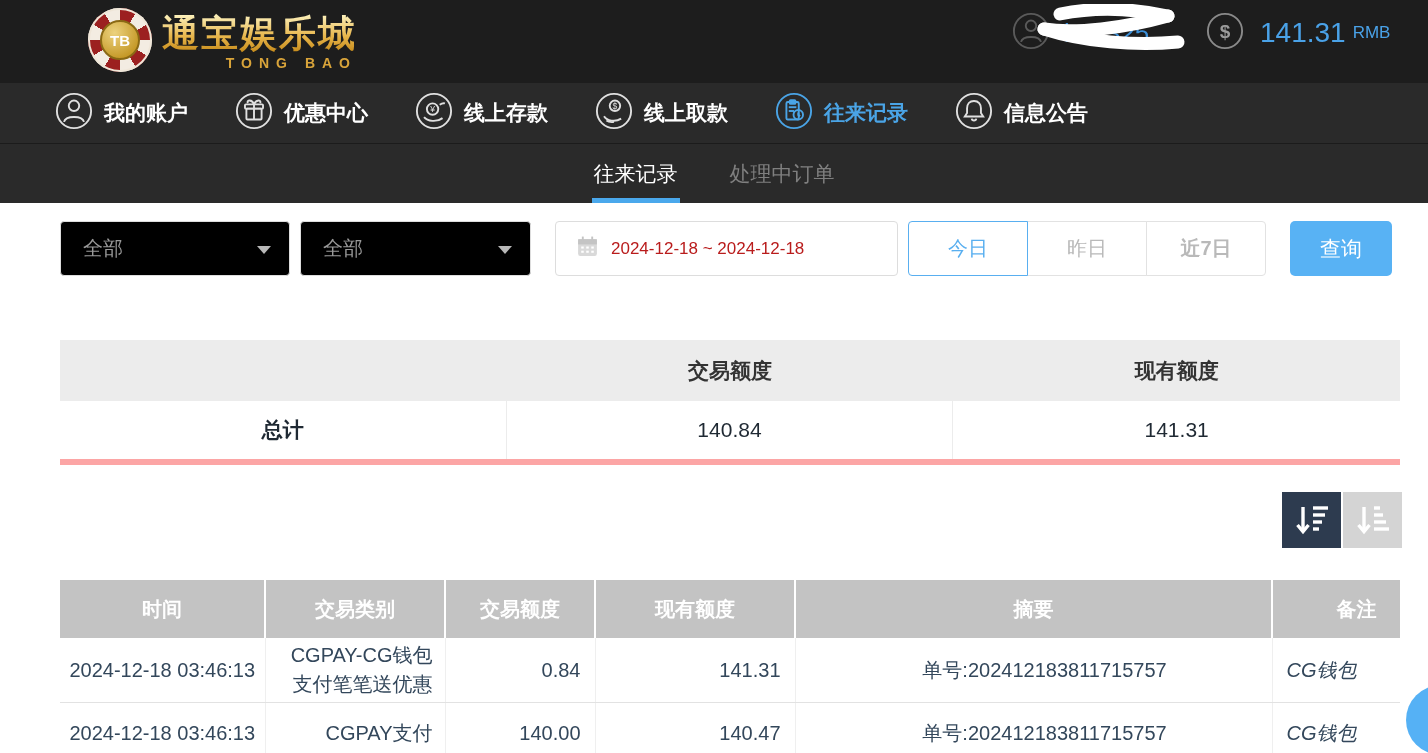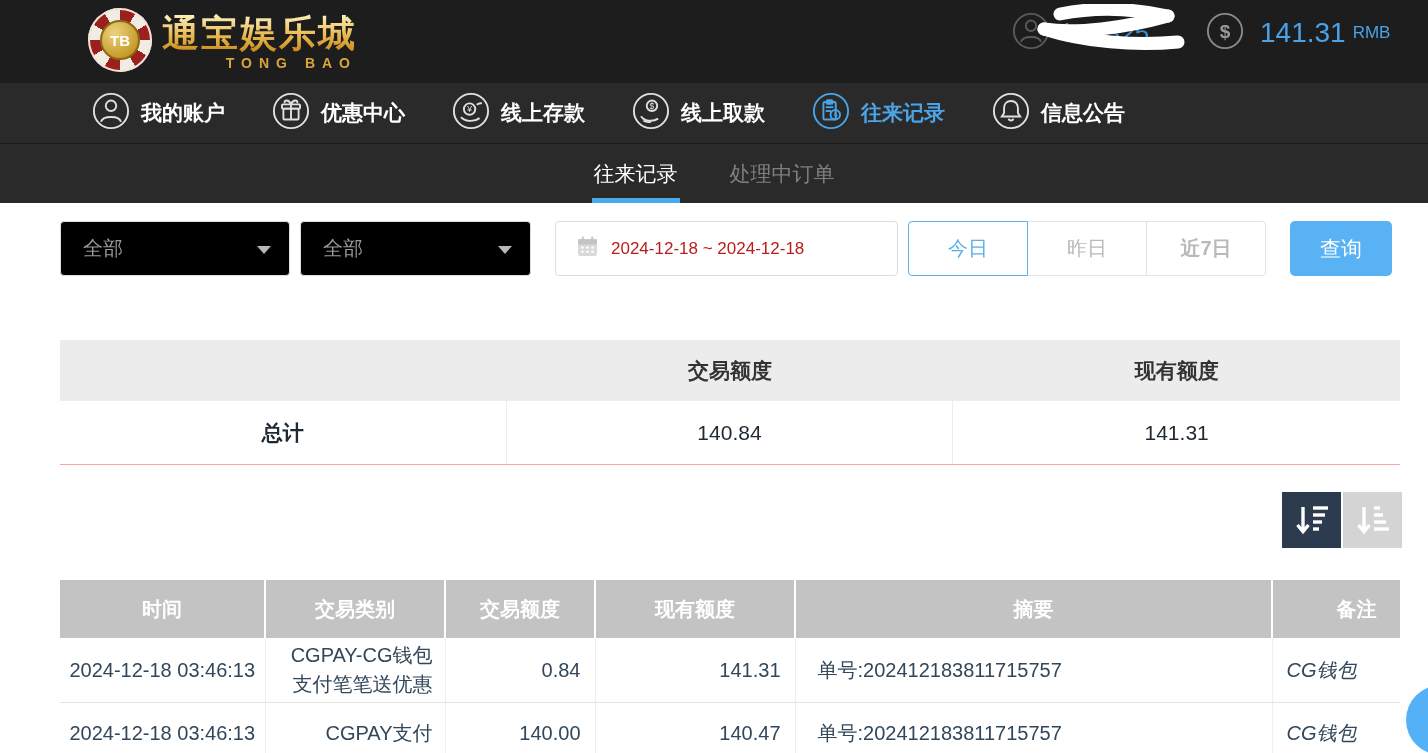--- a/index.html
+++ b/index.html
@@ -24,21 +24,21 @@
 
   .user-area { position:absolute; left:1012px; top:12px; display:flex; align-items:center; }
   .username { margin-left:14px; font-size:26px; color:#3b8fd8; }
   .scribble { position:absolute; left:18px; top:-8px; pointer-events:none; }
   .balance-area { position:absolute; left:1206px; top:12px; display:flex; align-items:center; }
   .balance-amt { margin-left:16px; font-size:28px; color:#4aa2e8; }
   .balance-cur { margin-left:7px; font-size:17px; color:#4aa2e8; }
 
   
   .navbar { position:absolute; left:0; top:83px; width:1428px; height:60px; background:#2a2a2a;
-            display:flex; align-items:center; padding-left:92px; }
+            display:flex; align-items:center; padding-left:55px; }
   .nav-item { display:flex; align-items:center; margin-right:47px; cursor:pointer; }
   .nav-item .nav-label { margin-left:11px; font-size:21px; font-weight:bold; color:#fff; }
   .nav-item.active .nav-label { color:#4aa4e6; }
 
   
   .subtabs { position:absolute; left:0; top:143px; width:1428px; height:60px; background:#2a2a2a;
              border-top:1px solid #1b1b1b; display:flex; align-items:center; justify-content:center; }
   .subtab { position:relative; height:100%; display:flex; align-items:center; padding:0 26px; font-size:21px; color:#7f7f7f; cursor:pointer; }
   .subtab.active { color:#fff; }
   .subtab.active .tab-underline { position:absolute; left:50%; transform:translateX(-50%);
@@ -60,21 +60,21 @@
   .quick-btn:last-child { border-radius:0 4px 4px 0;font-weight:bold; }
   .quick-btn.active { border:1px solid #59aff0; color:#59aff0; z-index:2; }
   .search-btn { position:absolute; left:1290px; top:18px; width:102px; height:55px; background:#58b2f4; border:none;
              border-radius:5px; color:#fff; font-size:21px; cursor:pointer; font-family:inherit; }
 
   
   .summary { position:absolute; left:60px; top:340px; width:1340px; }
   .summary-head { display:flex; height:61px; background:#ececec; }
   .summary-head > div { width:33.333%; display:flex; align-items:center; justify-content:center;
              font-size:21px; font-weight:bold; color:#333; }
-  .summary-body { display:flex; height:64px; background:#fff; border-bottom:1px solid #fca5a5; }
+  .summary-body { display:flex; height:64px; background:#fff; border-bottom:6px solid #fca5a5; }
   .summary-body > div { width:33.333%; display:flex; align-items:center; justify-content:center;
              font-size:21px; color:#1f2933; border-right:1px solid #ececec; }
   .summary-body > div:last-child { border-right:none; }
   .summary-body .sum-label { font-weight:bold; }
 
   
   .sort-group { position:absolute; left:1282px; top:492px; display:flex; }
   .sort-btn { width:59px; height:56px; display:flex; align-items:center; justify-content:center; cursor:pointer; }
   .sort-btn.desc { background:#2d3b4f; margin-right:2px; }
   .sort-btn.asc  { background:#d4d4d4; }
@@ -88,21 +88,21 @@
              border-bottom:1px solid #e2e2e2; border-right:1px solid #efefef; }
   .records td:last-child { border-right:none; }
   .col-time   { width:205px; }
   .col-type   { width:180px; }
   .col-amount { width:150px; }
   .col-bal    { width:200px; }
   .col-sum    { width:477px; }
   .col-rem    { width:128px; }
   .td-center { text-align:center; }
   .td-right  { text-align:right; padding-right:14px; }
-  .td-left   { text-align:left; padding-left:22px; }
+  .td-left   { text-align:center; padding-left:22px; }
   .td-type   { text-align:right; padding:3px 12px; line-height:1.45; }
   .td-rem    { text-align:left; padding-left:14px;font-style:italic; }
 
   
   .float-bubble { position:absolute; width:70px; height:70px; border-radius:50%;
              background:#55b1f5; right:-48px; top:685px; cursor:pointer; }
 </style>
 </head>
 <body>
 

